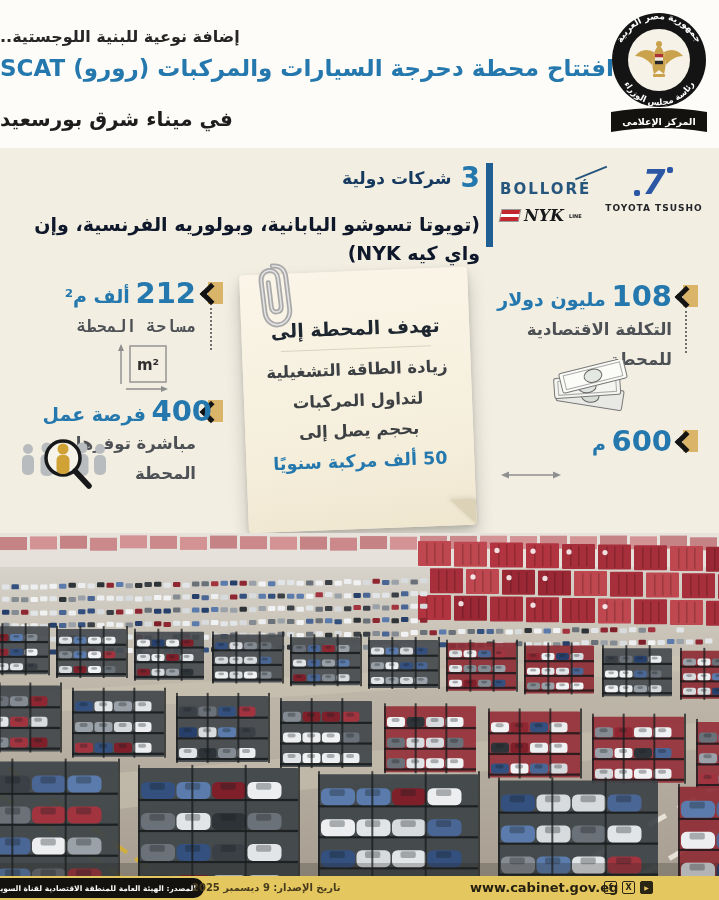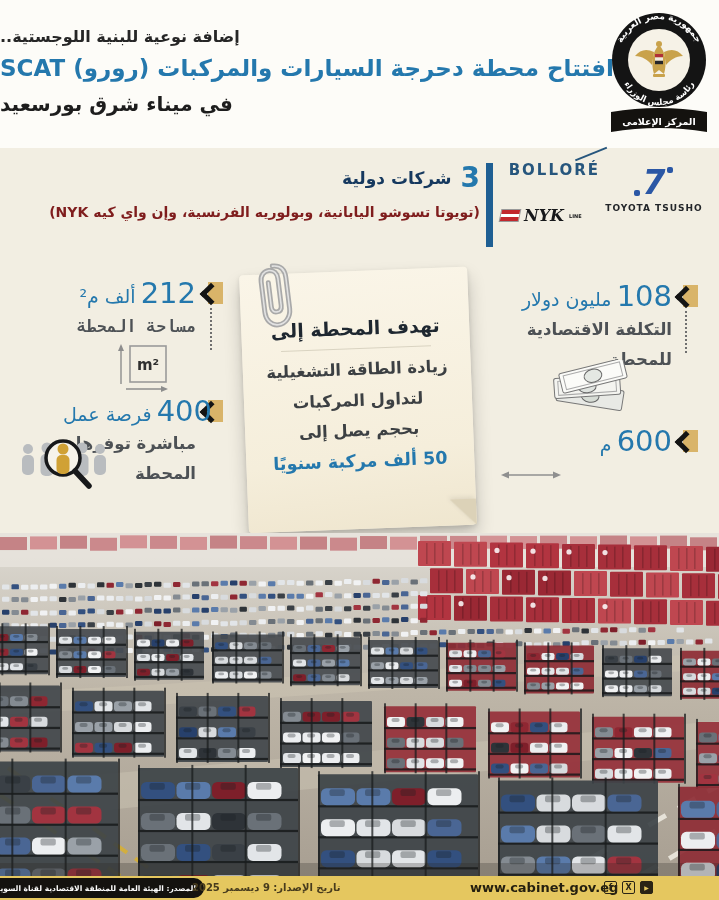--- a/index.html
+++ b/index.html
@@ -5,52 +5,52 @@
   html,body{margin:0;padding:0;background:#888;}
   .poster{
     position:relative;width:719px;height:900px;margin:0 auto;
     background:#fdfcf8;overflow:hidden;direction:rtl;
     font-family:"DejaVu Sans",sans-serif;color:#222;
   }
   
   .hdr{position:absolute;top:0;left:0;width:719px;text-align:left;}
   .tagline{margin-top:27px;font-size:16px;font-weight:bold;color:#262626;}
   .title{margin-top:9px;font-size:23px;font-weight:bold;color:#2478ad;}
-  .subtitle{margin-top:11px;font-size:20px;font-weight:bold;color:#1d1d1d;}
+  .subtitle{margin-top:26px;font-size:20px;font-weight:bold;color:#1d1d1d;}
   .emblem{position:absolute;top:8px;right:10px;width:100px;height:128px;}
   
   .band{position:absolute;top:148px;left:0;width:719px;height:385px;background:#f2eee2;}
   
   .c-bar{position:absolute;left:486px;top:163px;width:7px;height:84px;background:#1f5f93;}
   .c-text{position:absolute;left:14px;top:158px;width:466px;text-align:right;}
   .c-head{font-size:17px;font-weight:bold;color:#16395f;line-height:1.4;}
   .c-count{font-size:28px;color:#2478ad;vertical-align:-3px;margin-left:3px;}
-  .c-line{font-size:14px;font-weight:bold;color:#7f1d1d;margin-top:5px;line-height:1.5;}
+  .c-line{font-size:19px;font-weight:bold;color:#0f172a;margin-top:13px;line-height:1.5;}
   .logo-toyota{position:absolute;left:598px;top:166px;width:112px;text-align:center;direction:ltr;}
   .tt-mark{font-size:33px;font-weight:bold;font-style:italic;color:#2b57a5;line-height:1;position:relative;display:inline-block;}
   .tt-dot{position:absolute;width:6px;height:6px;border-radius:2px;background:#2b57a5;}
   .tt-dot.a{right:-8px;top:1px;}
   .tt-dot.b{left:-9px;bottom:3px;}
   .tt-name{font-size:9px;font-weight:bold;letter-spacing:1px;color:#23262a;margin-top:4px;}
-  .logo-bollore{position:absolute;left:500px;top:160px;width:100px;text-align:right;direction:ltr;}
+  .logo-bollore{position:absolute;left:500px;top:179px;width:100px;text-align:left;direction:ltr;}
   .bollore-txt{font-size:15px;font-weight:bold;letter-spacing:2px;color:#27567d;}
   .bollore-swoosh{position:absolute;right:-8px;top:-7px;width:34px;height:1.5px;background:#27567d;transform:rotate(-22deg);}
   .logo-nyk{position:absolute;left:500px;top:206px;width:100px;direction:ltr;display:flex;align-items:center;gap:4px;}
   .nyk-flag{width:18px;height:11px;transform:skewX(-12deg);display:flex;flex-direction:column;border:1px solid #999;}
   .nyk-flag i{flex:1;}
   .nyk-flag i:nth-child(1),.nyk-flag i:nth-child(3){background:#c2272d;}
   .nyk-flag i:nth-child(2){background:#fff;}
   .nyk-txt{font-family:"DejaVu Serif",serif;font-weight:bold;font-style:italic;font-size:16px;color:#17181a;}
   .nyk-sub{font-size:5px;font-weight:bold;color:#17181a;margin-left:1px;}
   
   .mk{position:absolute;width:22px;height:26px;}
   .mk .g{position:absolute;right:0;top:2px;width:15px;height:22px;background:#d9b469;}
   .mk .ch{position:absolute;left:2px;top:6px;width:11px;height:11px;border-left:5px solid #141414;border-bottom:5px solid #141414;transform:rotate(45deg);}
   .dotline{position:absolute;width:0;border-right:2px dotted #6f6f6f;}
-  .stat-num{position:absolute;text-align:right;font-weight:normal;color:#2478ad;white-space:nowrap;}
+  .stat-num{position:absolute;text-align:right;font-weight:bold;color:#2478ad;white-space:nowrap;}
   .stat-num .v{font-size:29px;}
   .stat-num .u{font-size:19px;}
   .stat-lbl{position:absolute;text-align:right;font-size:16.5px;font-weight:bold;color:#4d5155;white-space:nowrap;}
   .icon-abs{position:absolute;}
   
   .note-card{
     position:absolute;left:244px;top:271px;width:228px;height:258px;
     background:linear-gradient(175deg,#faf5e8 0%,#f5eedb 70%,#efe6cf 100%);
     transform:rotate(-2.2deg);border-radius:4px;
     box-shadow:0 10px 18px rgba(0,0,0,.20),0 2px 5px rgba(0,0,0,.12);

